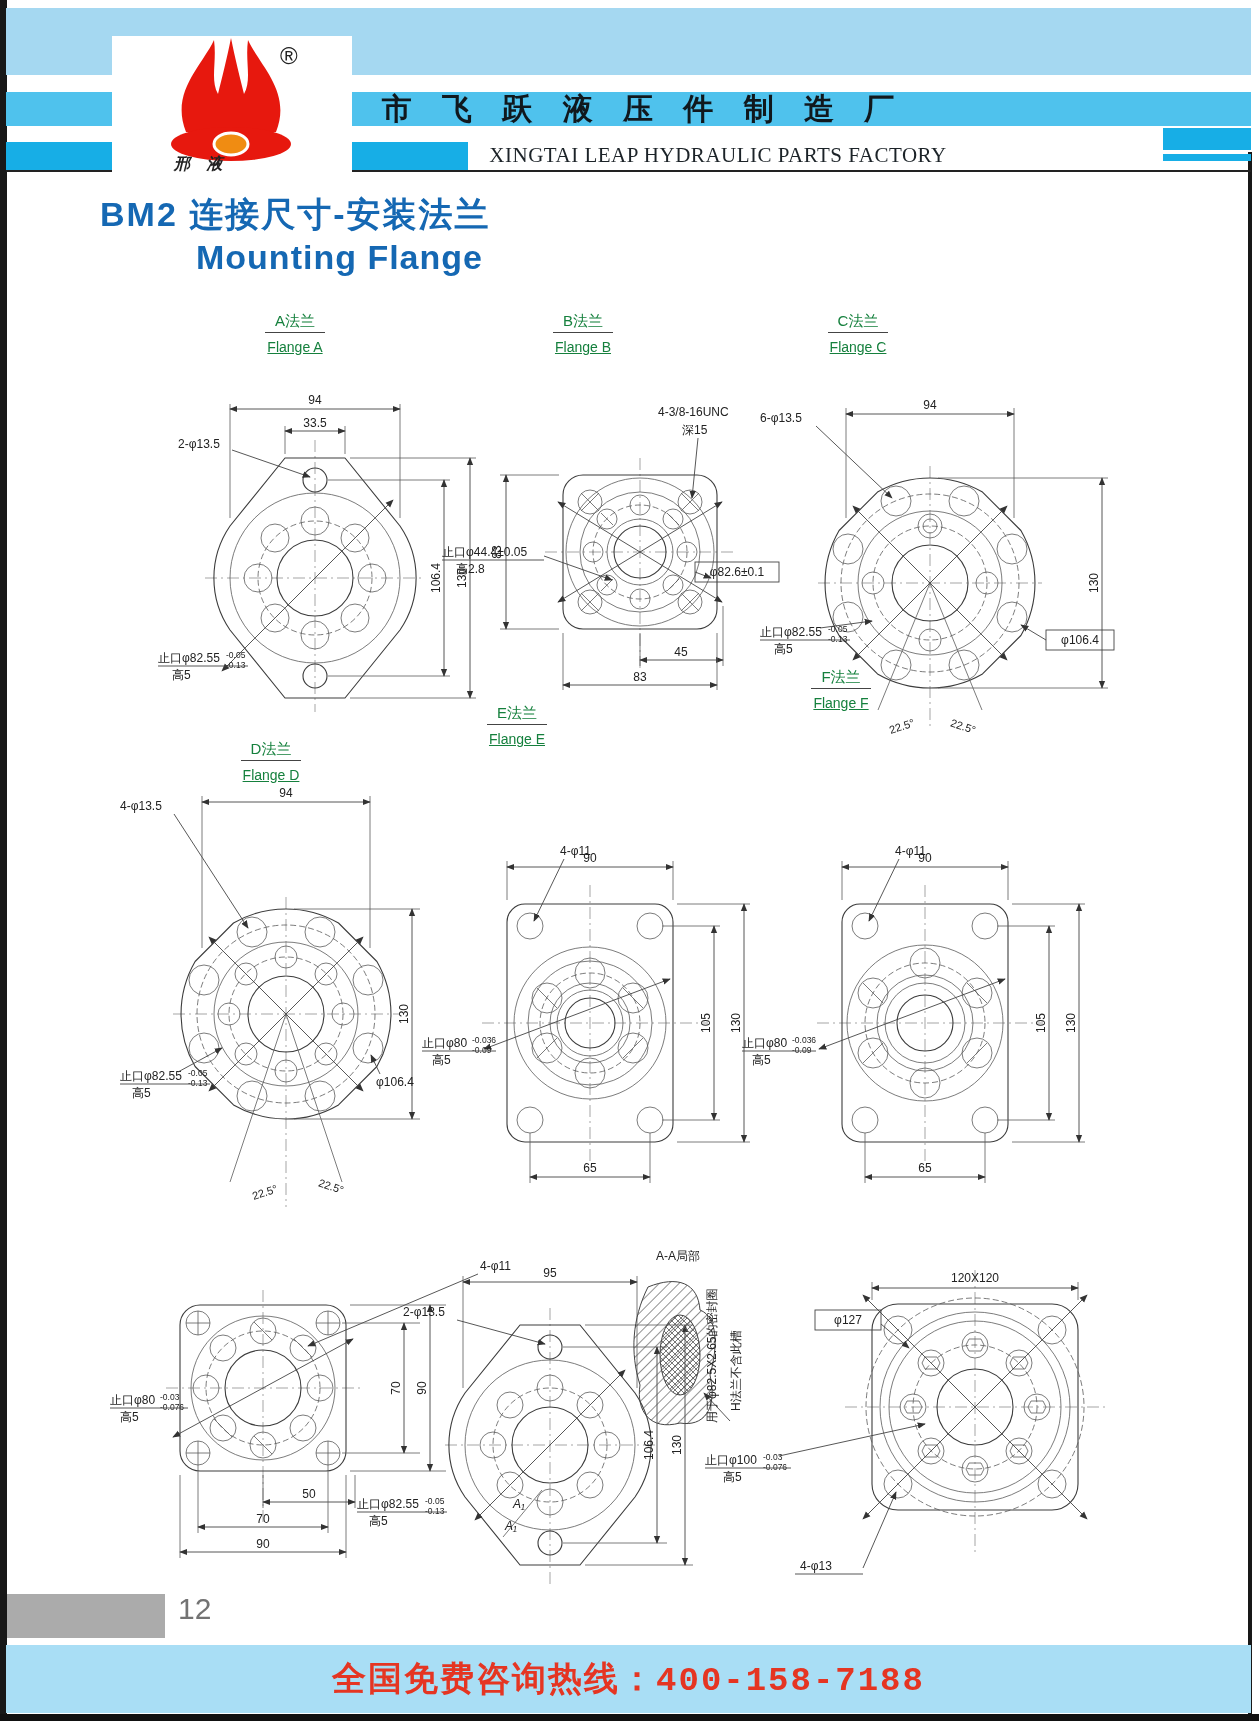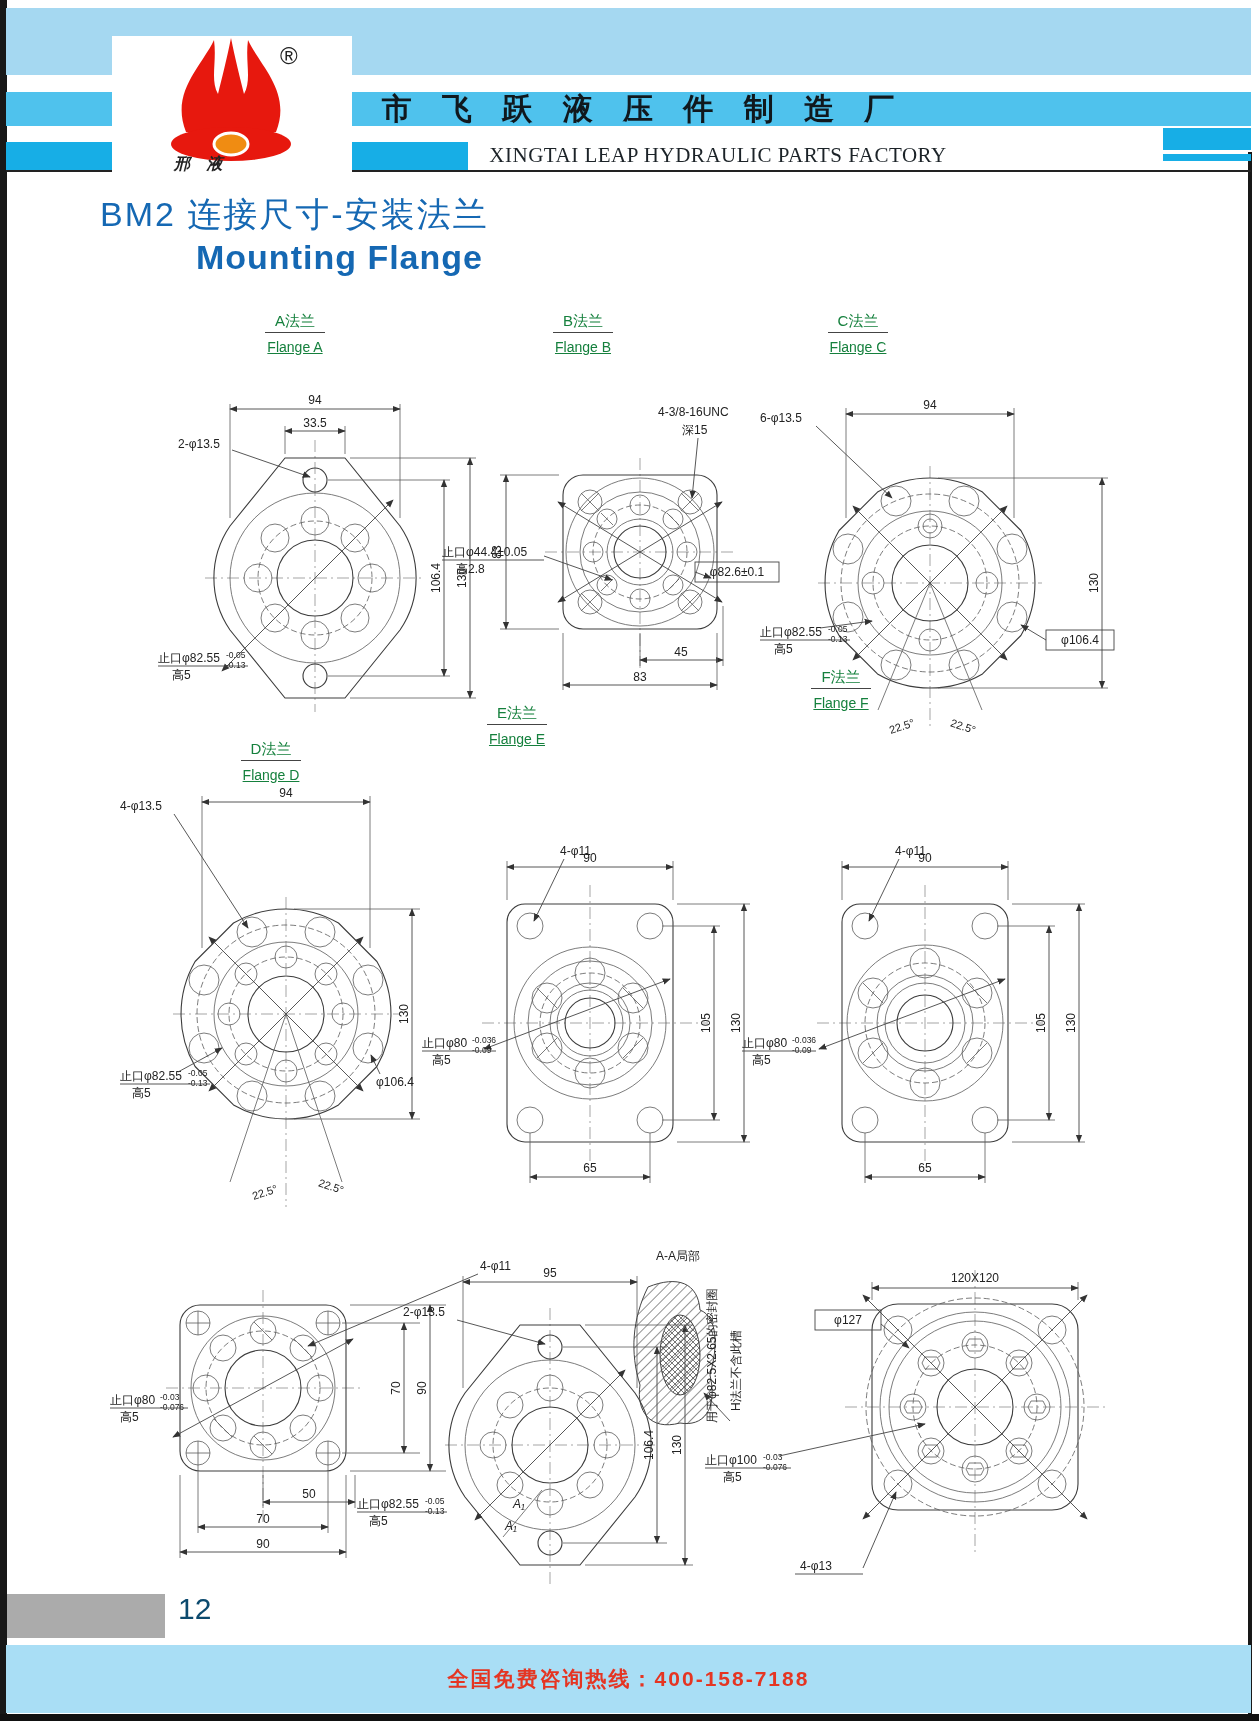--- a/index.html
+++ b/index.html
@@ -16,32 +16,32 @@
   .en-strip{left:468px;top:140px;width:500px;height:31px;background:#fff;
             display:flex;align-items:center;justify-content:center;}
   .company-en{font-size:21px;color:#1c2328;letter-spacing:.5px;font-weight:500;white-space:nowrap;font-family:Liberation Serif, serif;}
   .rstripe1{left:1163px;top:128px;width:88px;height:22px;background:#17aee6;}
   .rstripe2{left:1163px;top:154px;width:88px;height:7px;background:#17aee6;}
   .hrule{left:6px;top:170px;width:1245px;height:2px;background:#222;}
   .edge-l{left:0;top:0;width:7px;height:1721px;background:#181818;}
   .edge-r{left:1248px;top:152px;width:4px;height:1569px;background:#181818;}
   .logo-box{left:112px;top:36px;width:240px;height:136px;background:#fff;}
   
-  .title-cn{left:100px;top:192px;font-size:34px;font-weight:normal;color:#1568b3;letter-spacing:2px;}
+  .title-cn{left:100px;top:192px;font-size:34px;font-weight:bold;color:#1568b3;letter-spacing:2px;}
   .title-en{left:196px;top:238px;font-size:34px;font-weight:600;color:#1568b3;letter-spacing:1px;}
   
   .ftitle{width:130px;text-align:center;color:#15803d;text-decoration:underline;}
   .ftitle .cn{display:inline-block;font-size:15px;border-bottom:1px solid #444;padding:0 10px 1px;}
   .ftitle .en{display:block;font-size:14px;margin-top:6px;}
   
   .gray-block{left:7px;top:1594px;width:158px;height:44px;background:#ababab;}
-  .pagenum{left:178px;top:1592px;font-size:30px;color:#0c4a6e;}
+  .pagenum{left:178px;top:1592px;font-size:30px;color:#737373;}
   .footer-band{left:6px;top:1645px;width:1245px;height:68px;background:#a9def5;
                display:flex;align-items:center;justify-content:center;}
-  .hotline{font-size:21px;font-weight:bold;color:#e53522;letter-spacing:2px;}
+  .hotline{font-size:34px;font-weight:bold;color:#e53522;letter-spacing:2px;font-family:Liberation Mono, monospace;}
   .bottom-bar{left:0;top:1714px;width:1259px;height:7px;background:#111;}
   
   svg{position:absolute;overflow:visible;}
   .s{stroke:#3c3c3c;stroke-width:1.1;fill:none;stroke-linejoin:round;}
   .t{stroke:#5a5a5a;stroke-width:.8;fill:none;}
   .d{stroke:#5a5a5a;stroke-width:.8;fill:none;stroke-dasharray:6 3;}
   .c{stroke:#808080;stroke-width:.7;fill:none;stroke-dasharray:12 4 2 4;}
   .dim{stroke:#444;stroke-width:.9;fill:none;}
   .ldr{stroke:#444;stroke-width:.9;fill:none;}
   text{font-family:"Liberation Sans",sans-serif;fill:#222;}

